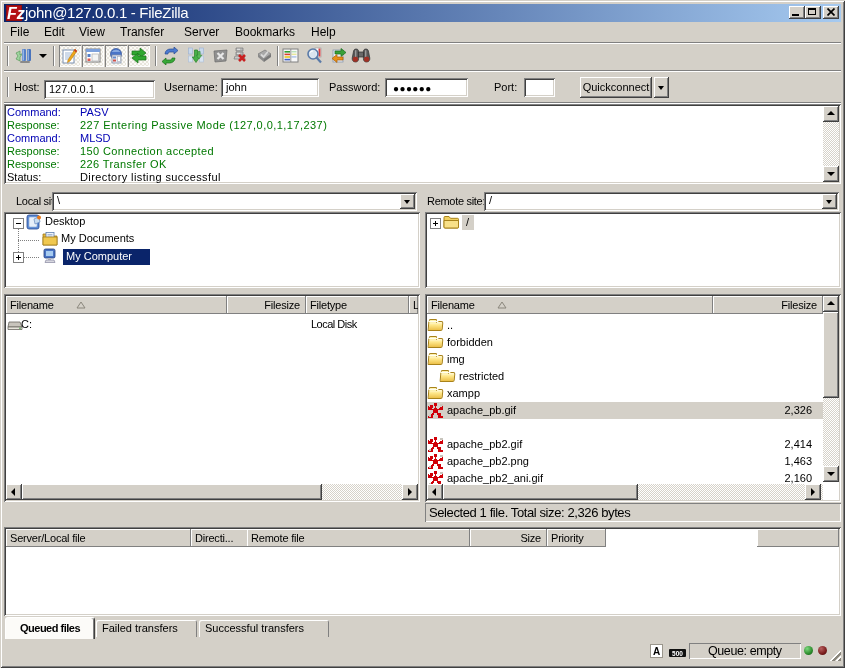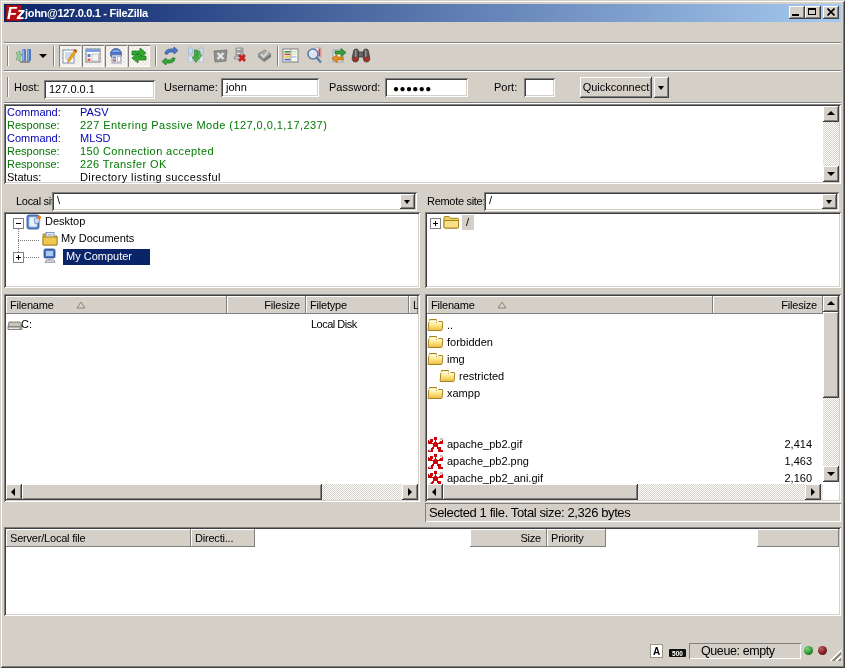--- a/index.html
+++ b/index.html
@@ -49,34 +49,43 @@
     }
 </style></head>
 <body>
 <div id="win">
 
 <div class="abs" style="left:4px; top:4px; width:837px; height:18px;
      background:linear-gradient(90deg,#0a246a, #a6caf0);"></div>
 <div class="abs" style="left:6px; top:5px; width:16px; height:16px; background:#b41014;
      border:1px solid #8c0c10; color:#fff; font-weight:bold; font-style:italic; font-size:16px;
      text-align:center; line-height:15px;">Fz</div>
-<div class="abs" style="left:25px; top:5px; color:#fff; font-weight:bold; font-size:11px; letter-spacing:-0.3px; line-height:16px;">john@127.0.0.1 - FileZilla</div>
+<div class="abs" style="left:25px; top:5px; color:#fff; font-weight:normal; font-size:15px; letter-spacing:-0.3px; line-height:16px;">john@127.0.0.1 - FileZilla</div>
 
 <div class="raised2 abs" style="left:789px; top:6px; width:16px; height:13px;">
   <div class="abs" style="left:3px; top:8px; width:7px; height:2px; background:#000;"></div>
 </div>
 <div class="raised2 abs" style="left:805px; top:6px; width:16px; height:13px;">
   <div class="abs" style="left:3px; top:2px; width:8px; height:7px; border:1px solid #000; border-top-width:2px;"></div>
 </div>
 <div class="raised2 abs" style="left:823px; top:6px; width:16px; height:13px;">
   <svg class="abs" style="left:4px; top:2px;" width="8" height="8" viewBox="0 0 8 8">
         <path d="M0.5 0.5 L7.5 7.5 M7.5 0.5 L0.5 7.5" stroke="#000" stroke-width="1.7"></path>
       </svg>
 </div>
 
+<div class="abs" style="left:4px; top:22px; width:837px; height:20px; font-size:12px; line-height:20px;">
+  <span class="abs" style="left:6px;">File</span>
+  <span class="abs" style="left:40px;">Edit</span>
+  <span class="abs" style="left:75px;">View</span>
+  <span class="abs" style="left:116px;">Transfer</span>
+  <span class="abs" style="left:180px;">Server</span>
+  <span class="abs" style="left:231px;">Bookmarks</span>
+  <span class="abs" style="left:307px;">Help</span>
+</div>
 
 <div class="abs" style="left:4px; top:42px; width:837px; height:0; border-top:1px solid #808080; border-bottom:1px solid #fff;"></div>
 <div id="toolbar" class="abs" style="left:4px; top:44px; width:837px; height:26px;">
   <div class="vline" style="left:3px; top:2px; height:20px;"></div>
 
   <svg class="abs" style="left:10px; top:3px;" width="18" height="18" viewBox="0 0 18 18">
     <path d="M2 6 L6 4 L6 8 L9 6 L6 10 L6 14 L2 12 L4 9 Z" fill="#9fd49f" stroke="#5a9a5a" stroke-width="0.7"></path>
     <rect x="8" y="2" width="4" height="12" rx="1" fill="#5580c8"></rect>
     <rect x="8.6" y="2.6" width="1.2" height="10.8" fill="#a8c4ec"></rect>
     <rect x="13" y="2" width="4" height="12" rx="1" fill="#4a74bc"></rect>
@@ -357,20 +366,25 @@
           <span class="fn">img</span>
         </div>
     <div class="row" style="left:12px; top:51px; width:396px; height:17px;">
           <i class="fold"></i>
           <span class="fn">restricted</span>
         </div>
     <div class="row" style="left:0; top:68px; width:396px; height:17px;">
           <i class="fold"></i>
           <span class="fn">xampp</span>
         </div>
+    <div class="row" style="left:0; top:85px; width:396px; height:17px; background:#d4d0c8;">
+          <i class="fimg"></i>
+          <span class="fn">apache_pb.gif</span>
+          <span class="fs">2,326</span>
+        </div>
     <div class="row" style="left:0; top:119px; width:396px; height:17px;">
           <i class="fimg"></i>
           <span class="fn">apache_pb2.gif</span>
           <span class="fs">2,414</span>
         </div>
     <div class="row" style="left:0; top:136px; width:396px; height:17px;">
           <i class="fimg"></i>
           <span class="fn">apache_pb2.png</span>
           <span class="fs">1,463</span>
         </div>
@@ -399,36 +413,47 @@
     <div class="tri" style="left:6px; top:4px; border-top:4px solid transparent; border-bottom:4px solid transparent; border-left:4px solid #000;"></div>
   </div>
 </div>
 
 <div class="abs sunken1" style="left:425px; top:503px; width:416px; height:19px; line-height:19px; padding-left:4px; font-size:13px; letter-spacing:-0.4px;">Selected 1 file. Total size: 2,326 bytes</div>
 
 <div id="queue" class="abs sunken2" style="left:4px; top:527px; width:837px; height:89px; background:#fff; overflow:hidden;">
   <div class="abs" style="left:2px; top:2px; width:833px; height:18px;">
     <div class="hdrcell" style="left:0px; width:185px;">Server/Local file</div>
     <div class="hdrcell" style="left:185px; width:64px;">Directi...</div>
+    <div class="hdrcell" style="left:241px; width:223px;">Remote file</div>
     <div class="hdrcell" style="left:464px; width:77px; text-align:right; padding-right:6px;">Size</div>
     <div class="hdrcell" style="left:541px; width:59px;">Priority</div>
     <div class="hdrcell" style="left:751px; width:82px;"></div>
   </div>
 </div>
 
+<div id="tabs" class="abs" style="left:4px; top:616px; width:837px; height:24px;">
+  <div class="abs" style="left:1px; top:1px; width:90px; height:22px; background:#fcfbf8;
+       border-left:1px solid #fff; border-top:1px solid #fff; border-right:1px solid #404040;
+       box-shadow: inset -1px 0 0 #808080; border-radius:3px 3px 0 0;
+       font-weight:bold; text-align:center; line-height:21px; letter-spacing:-0.5px;">Queued files</div>
+  <div class="abs raised1" style="left:92px; top:4px; width:101px; height:17px; padding-left:6px; line-height:17px;
+       border-radius:2px 2px 0 0; box-shadow: inset 1px 1px 0 #fff, inset -1px 0 0 #808080;">Failed transfers</div>
+  <div class="abs raised1" style="left:195px; top:4px; width:130px; height:17px; padding-left:6px; line-height:17px;
+       border-radius:2px 2px 0 0; box-shadow: inset 1px 1px 0 #fff, inset -1px 0 0 #808080;">Successful transfers</div>
+</div>
 
 <div id="sbar" class="abs" style="left:4px; top:640px; width:837px; height:24px;">
   <div class="abs" style="left:646px; top:4px; width:13px; height:14px; background:#fff; border:1px solid #9a968c;
        font-size:10px; font-weight:bold; text-align:center; line-height:13px;">A</div>
   <div class="abs" style="left:665px; top:9px; width:17px; height:8px; background:#101010; border-radius:1px;">
     <svg class="abs" style="left:1px; top:1px;" width="15" height="6" viewBox="0 0 15 6">
           <text x="7.5" y="5.5" text-anchor="middle" font-family="Liberation Sans" font-size="6.5" font-weight="bold" fill="#fff">500</text>
         </svg>
   </div>
-  <div class="abs sunken1" style="left:685px; top:3px; width:112px; height:16px; line-height:16px; padding-left:12px; font-size:12.5px; letter-spacing:-0.4px;">Queue: empty</div>
+  <div class="abs sunken1" style="left:685px; top:3px; width:112px; height:16px; line-height:16px; padding-left:19px; font-size:12.5px; letter-spacing:-0.4px;">Queue: empty</div>
   <div class="abs" style="left:800px; top:6px; width:9px; height:9px; border-radius:50%;
        background:radial-gradient(circle at 35% 30%, #7ed87e, #2c8c2c 60%, #145014); "></div>
   <div class="abs" style="left:814px; top:6px; width:9px; height:9px; border-radius:50%;
        background:radial-gradient(circle at 35% 30%, #b86060, #7a1c1c 60%, #3c0808);"></div>
   <div class="abs" style="left:824px; top:8px; width:13px; height:13px;
        background:repeating-linear-gradient(135deg, transparent 0 1px, #fff 1px 2.5px, #8a867c 2.5px 4.5px);
        clip-path:polygon(100% 0, 100% 100%, 0 100%);"></div>
 </div>
 
 </div>

